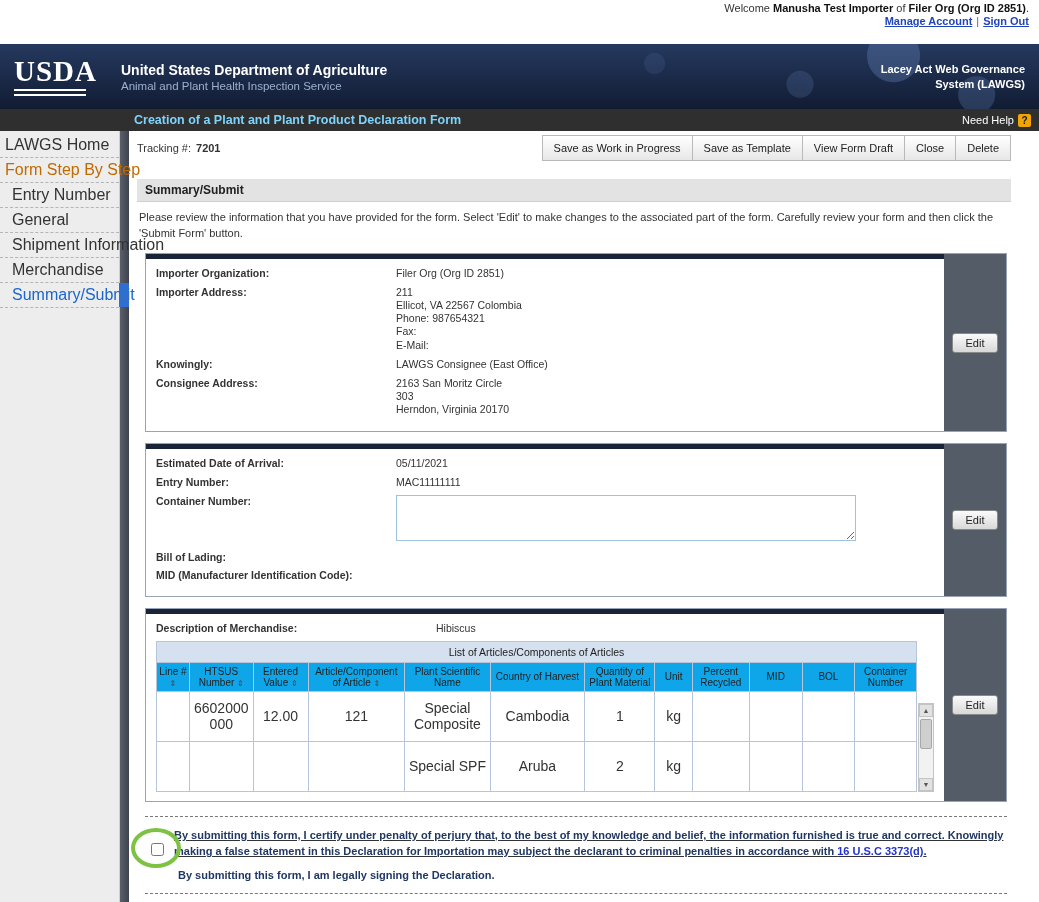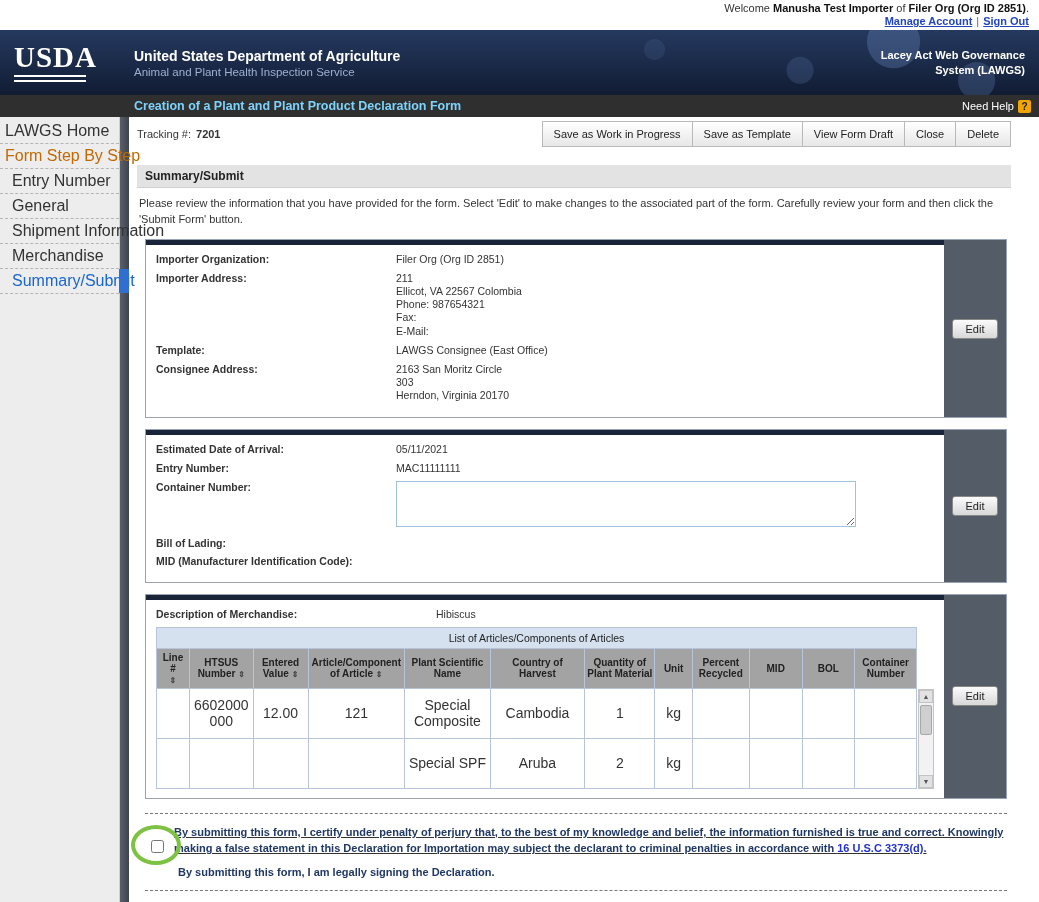--- a/index.html
+++ b/index.html
@@ -1,34 +1,34 @@
 <!DOCTYPE html>
 <html><head>
 <meta charset="utf-8">
 <style>
   * { margin:0; padding:0; box-sizing:border-box; }
   body { font-family:"Liberation Sans", sans-serif; color:#333; background:#fff; }
   .page { width:1039px; height:902px; position:relative; overflow:hidden; background:#fff; }
 
   
-  .topbar { height:30px; padding:2px 10px 0 0; text-align:right; font-size:11px; color:#333; }
+  .topbar { height:44px; padding:2px 10px 0 0; text-align:right; font-size:11px; color:#333; }
   .topbar b { color:#111; }
   .account-links { margin-top:1px; }
   .account-links a { color:#2244bb; text-decoration:underline; font-weight:bold; cursor:pointer; }
   .link-sep { color:#666; margin:0 4px; }
 
   
   .usda-header { height:65px; padding:0 14px; display:flex; align-items:center; color:#fff;
     background:
       radial-gradient(circle at 86% 18%, rgba(96,126,178,.38) 0 26px, transparent 27px),
       radial-gradient(circle at 94% 78%, rgba(96,126,178,.30) 0 18px, transparent 19px),
       radial-gradient(circle at 77% 62%, rgba(96,126,178,.24) 0 13px, transparent 14px),
       radial-gradient(circle at 63% 30%, rgba(96,126,178,.16) 0 10px, transparent 11px),
       linear-gradient(180deg,#25395f,#111c33); }
-  .usda-logo { width:88px; margin-right:32px; }
+  .usda-logo { width:88px; margin-right:19px; }
   .usda-text { font-family:"Liberation Serif", serif; font-size:29px; font-weight:bold; letter-spacing:1px; line-height:1; }
   .usda-swoosh { width:72px; height:7px; border-top:2px solid #fff; border-bottom:2px solid #fff; margin-top:3px; }
   .dept-name { font-size:14px; font-weight:bold; }
   .agency-name { font-size:11.5px; color:#9db0d0; margin-top:2px; }
   .system-name { margin-left:auto; text-align:right; font-size:11px; font-weight:bold; line-height:1.35; }
 
   
   .title-bar { height:22px; background:#2f2f2f; display:flex; align-items:center; }
   .form-title { margin-left:134px; font-size:12.5px; font-weight:bold; color:#7dd3fc; }
   .need-help { margin-left:auto; margin-right:8px; display:flex; align-items:center; gap:4px; font-size:11px; color:#fff; cursor:pointer; }
@@ -69,21 +69,21 @@
   .field-label { width:240px; flex-shrink:0; font-weight:bold; font-size:10.5px; color:#333; }
   .field-label.wide { width:280px; }
   .field-value { font-size:10.5px; color:#333; white-space:pre-line; line-height:1.25; }
   .container-input { width:460px; height:46px; border:1px solid #9fc2e0; resize:both; font-family:inherit; font-size:11px; }
 
   
   .table-area { position:relative; margin-top:4px; padding-right:17px; }
   table.articles { width:100%; border-collapse:collapse; table-layout:fixed; }
   .articles th, .articles td { border:1px solid #b6c5da; text-align:center; vertical-align:middle; padding:3px 2px; word-wrap:break-word; }
   .articles .tbl-title { background:#d5e1ef; font-size:10.5px; font-weight:normal; color:#222; padding:4px; }
-  .articles thead th { background:#a3a3a3; font-size:10px; font-weight:bold; color:#222; }
+  .articles thead th { background:#0ea5e9; font-size:10px; font-weight:normal; color:#222; }
   .articles tbody td { font-size:14px; height:50px; background:#fff; }
   .articles tbody tr.alt td { background:#e8edf4; }
   .sort-icon { font-size:8px; color:#444; }
   .table-scroll { position:absolute; top:62px; right:0; bottom:0; width:16px; background:#f2f2f2; border:1px solid #c4c4c4;
     display:flex; flex-direction:column; align-items:center; }
   .scroll-arrow { width:100%; text-align:center; font-size:7px; color:#555; background:#e2e2e2; border:1px solid #c4c4c4; padding:2px 0; cursor:pointer; }
   .scroll-arrow.down { margin-top:auto; }
   .scroll-thumb { width:12px; height:30px; background:#cfcfcf; border:1px solid #a8a8a8; border-radius:2px; margin-top:2px; cursor:grab; }
 
   
@@ -176,21 +176,21 @@
           </div>
           <div class="field-row">
             <div class="field-label">Importer Address:</div>
             <div class="field-value">211
 Ellicot, VA 22567 Colombia
 Phone: 987654321
 Fax:
 E-Mail:</div>
           </div>
           <div class="field-row">
-            <div class="field-label">Template:</div>
+            <div class="field-label">Knowingly:</div>
             <div class="field-value">LAWGS Consignee (East Office)</div>
           </div>
           <div class="field-row">
             <div class="field-label">Consignee Address:</div>
             <div class="field-value">2163 San Moritz Circle
 303
 Herndon, Virginia 20170</div>
           </div>
         </div>
         <div class="panel-side">

